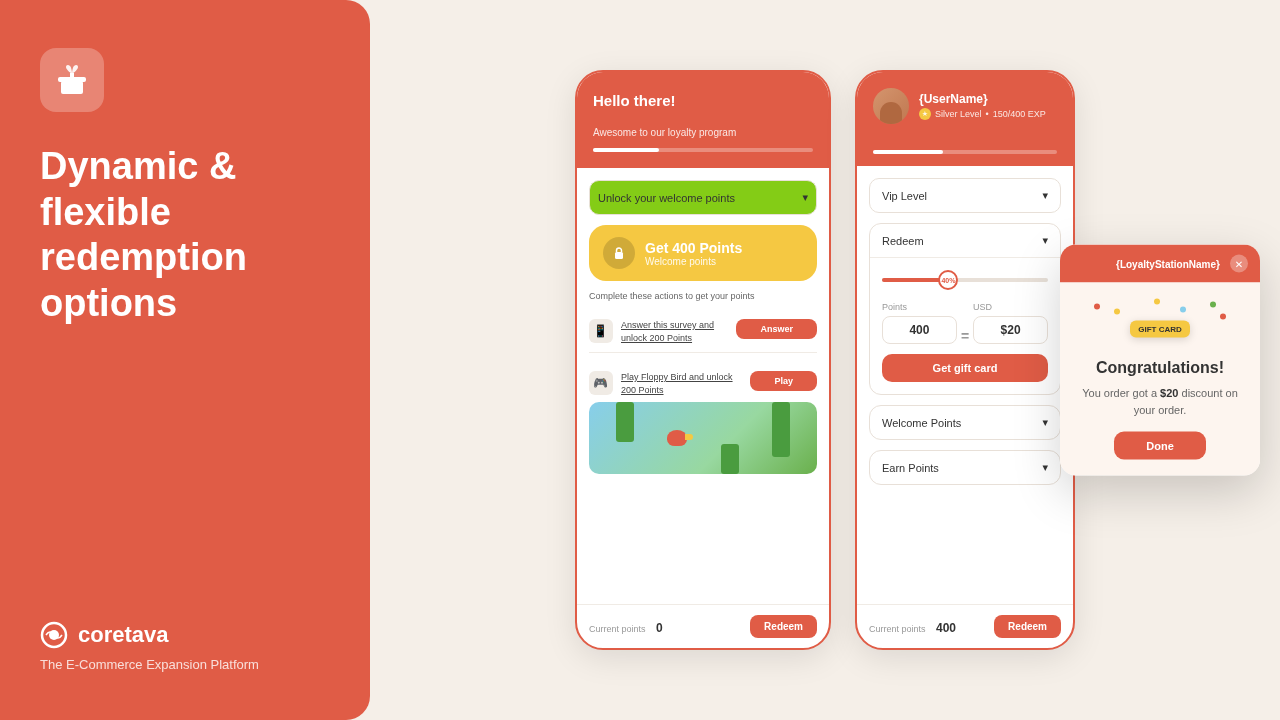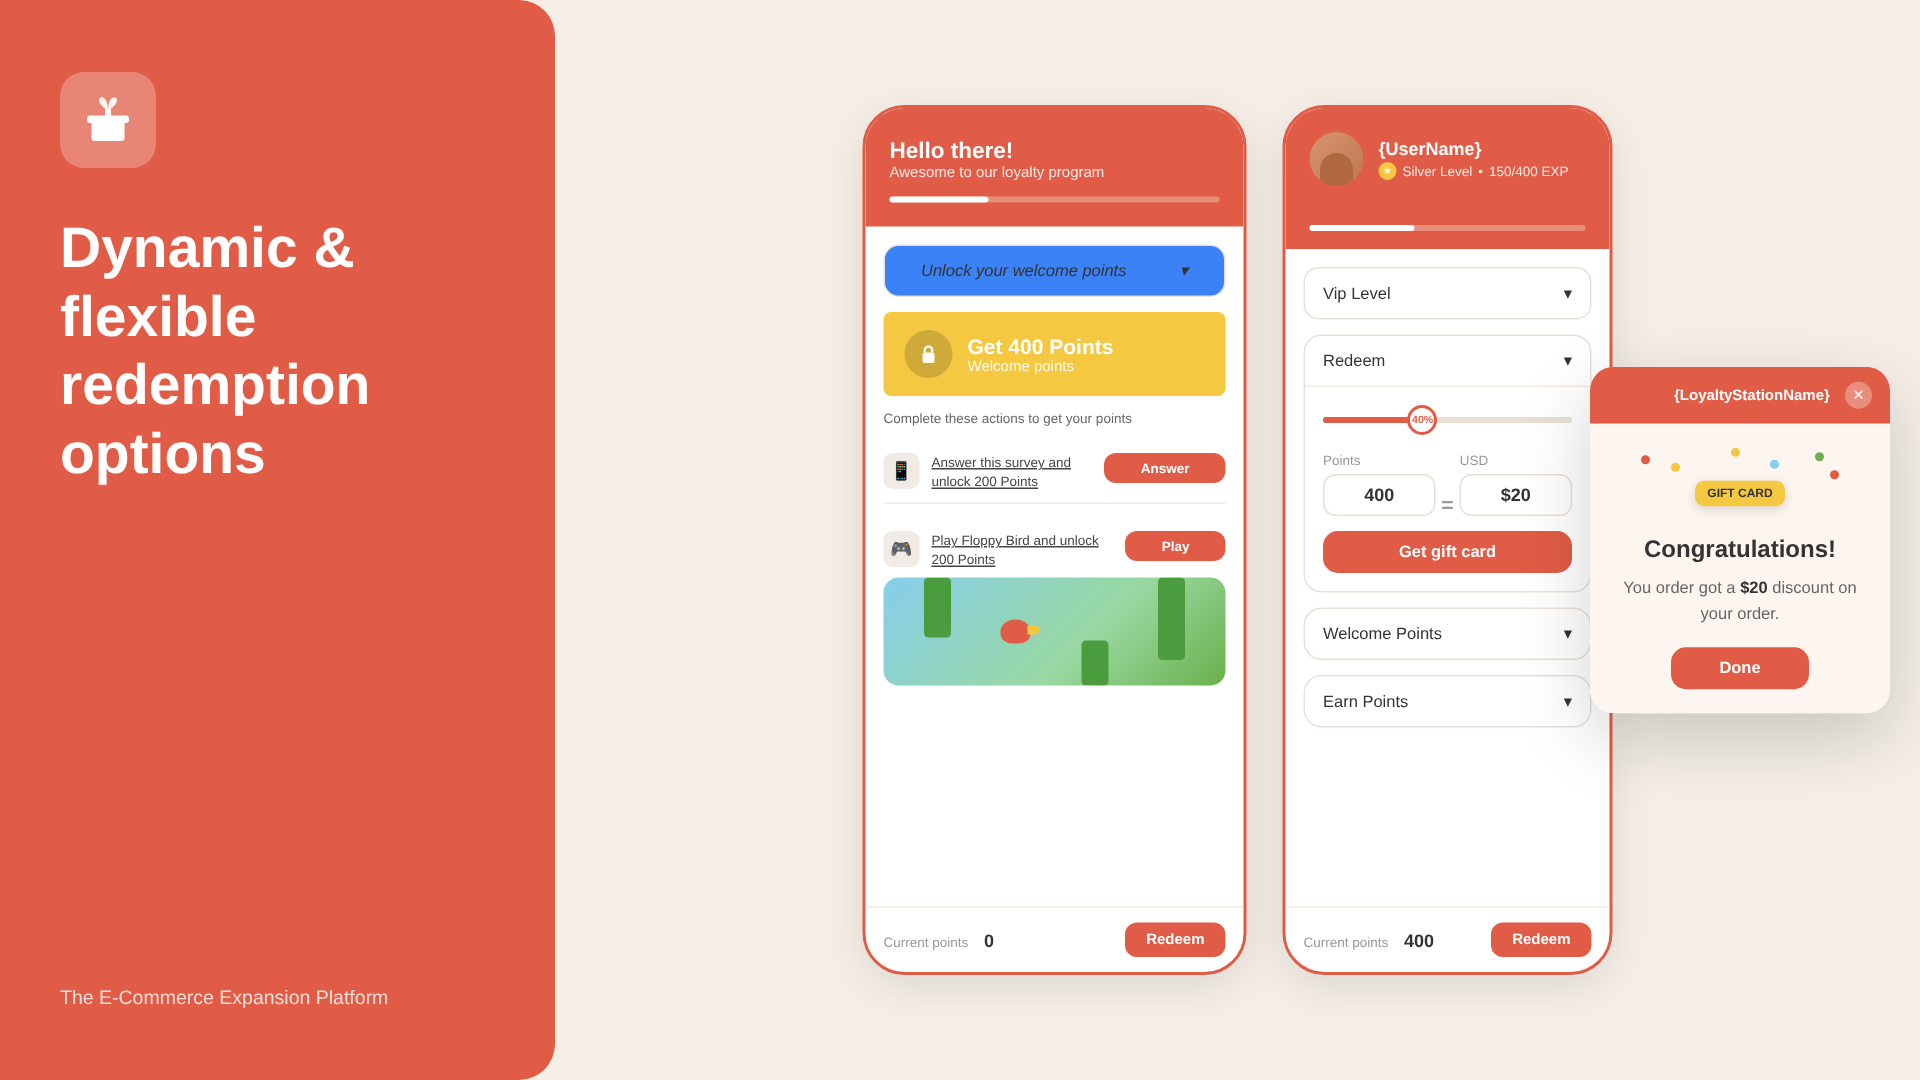--- a/index.html
+++ b/index.html
@@ -96,21 +96,21 @@
       padding: 20px 16px 16px;
       color: #fff;
     }
     .phone-header-red .greeting {
       font-size: 15px;
       font-weight: 700;
     }
     .phone-header-red .sub-greeting {
       font-size: 10px;
       opacity: 0.85;
-      margin-top: 1px;
+      margin-top: 18px;
     }
     .progress-bar-container {
       margin-top: 10px;
       background: rgba(255,255,255,0.3);
       border-radius: 4px;
       height: 4px;
     }
     .progress-bar-fill {
       background: #fff;
       height: 4px;
@@ -121,41 +121,40 @@
     .phone-body {
       padding: 12px;
       flex: 1;
       display: flex;
       flex-direction: column;
       gap: 10px;
     }
 
     
     .dropdown-row {
-      background: #3b82f6;
+      background: #84cc16;
       border: 1px solid #e8e0d8;
       border-radius: 10px;
-      padding: 10px 24px;
+      padding: 10px 8px;
       display: flex;
       justify-content: space-between;
       align-items: center;
       cursor: pointer;
-      font-style: italic;
     }
     .dropdown-row span {
       font-size: 11px;
       font-weight: 500;
       color: #333;
     }
     .chevron { font-size: 10px; color: #999; }
 
     
     .welcome-card {
       background: #f5c842;
-      border-radius: 5px;
+      border-radius: 17px;
       padding: 12px 14px;
       display: flex;
       align-items: center;
       gap: 10px;
     }
     .lock-icon {
       width: 32px;
       height: 32px;
       background: rgba(0,0,0,0.15);
       border-radius: 50%;
@@ -590,20 +589,28 @@
         <rect x="4" y="15" width="28" height="5" rx="2"></rect>
         <rect x="7" y="19" width="22" height="13" rx="2"></rect>
         <rect x="16" y="11" width="4" height="21"></rect>
         <path d="M18 12 C18 12 12 8 12 5 C12 3 14 2 16 4 C17 5 18 8 18 12Z" fill="white" opacity="0.9"></path>
         <path d="M18 12 C18 12 24 8 24 5 C24 3 22 2 20 4 C19 5 18 8 18 12Z" fill="white" opacity="0.9"></path>
       </svg>
     </div>
     <h1 class="main-heading">Dynamic &amp; flexible redemption options</h1>
   </div>
   <div class="coretava-logo">
+    <div class="coretava-brand">
+      <svg viewBox="0 0 28 28" fill="white" xmlns="http://www.w3.org/2000/svg">
+        <circle cx="14" cy="14" r="12" fill="none" stroke="white" stroke-width="2.5"></circle>
+        <circle cx="14" cy="14" r="5"></circle>
+        <path d="M6 14 Q10 8 14 14 Q18 20 22 14" fill="none" stroke="white" stroke-width="1.5"></path>
+      </svg>
+      <span>coretava</span>
+    </div>
     <span class="coretava-sub">The E-Commerce Expansion Platform</span>
   </div>
 </div>
 
 <div class="right-content">
 
   <div class="phone-mockup phone-mockup-1">
     <div class="phone-header-red">
       <div class="greeting">Hello there!</div>
       <div class="sub-greeting">Awesome to our loyalty program</div>

